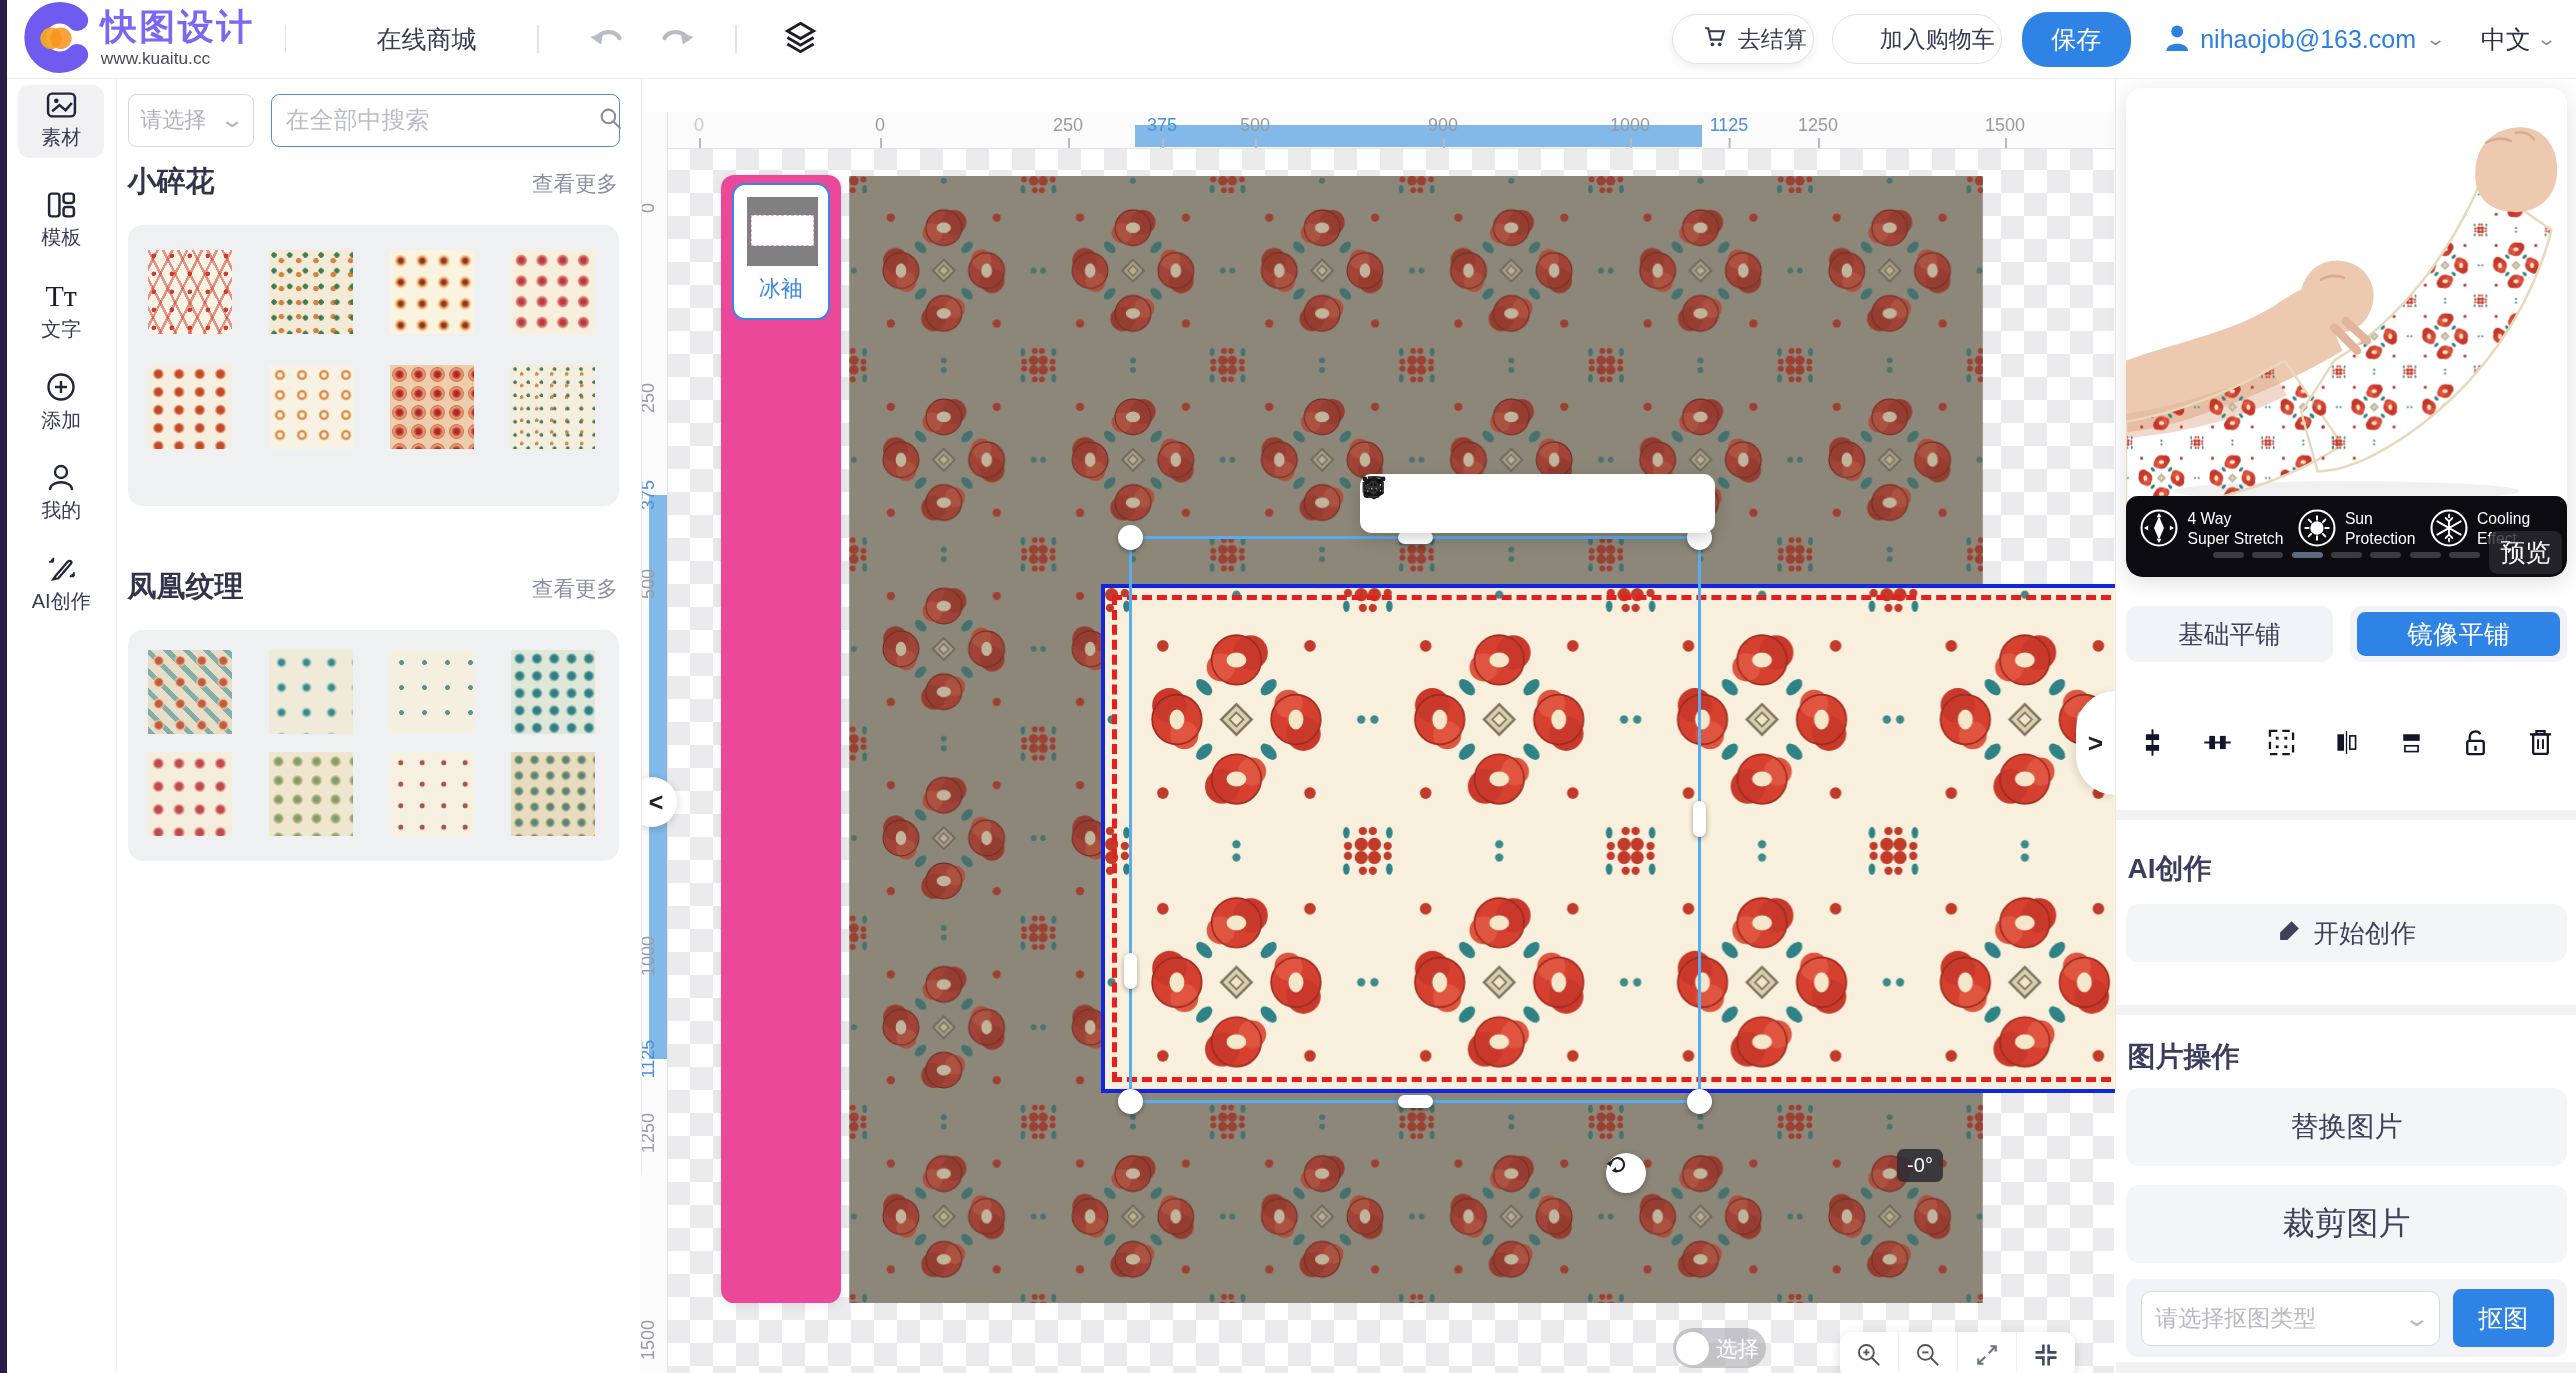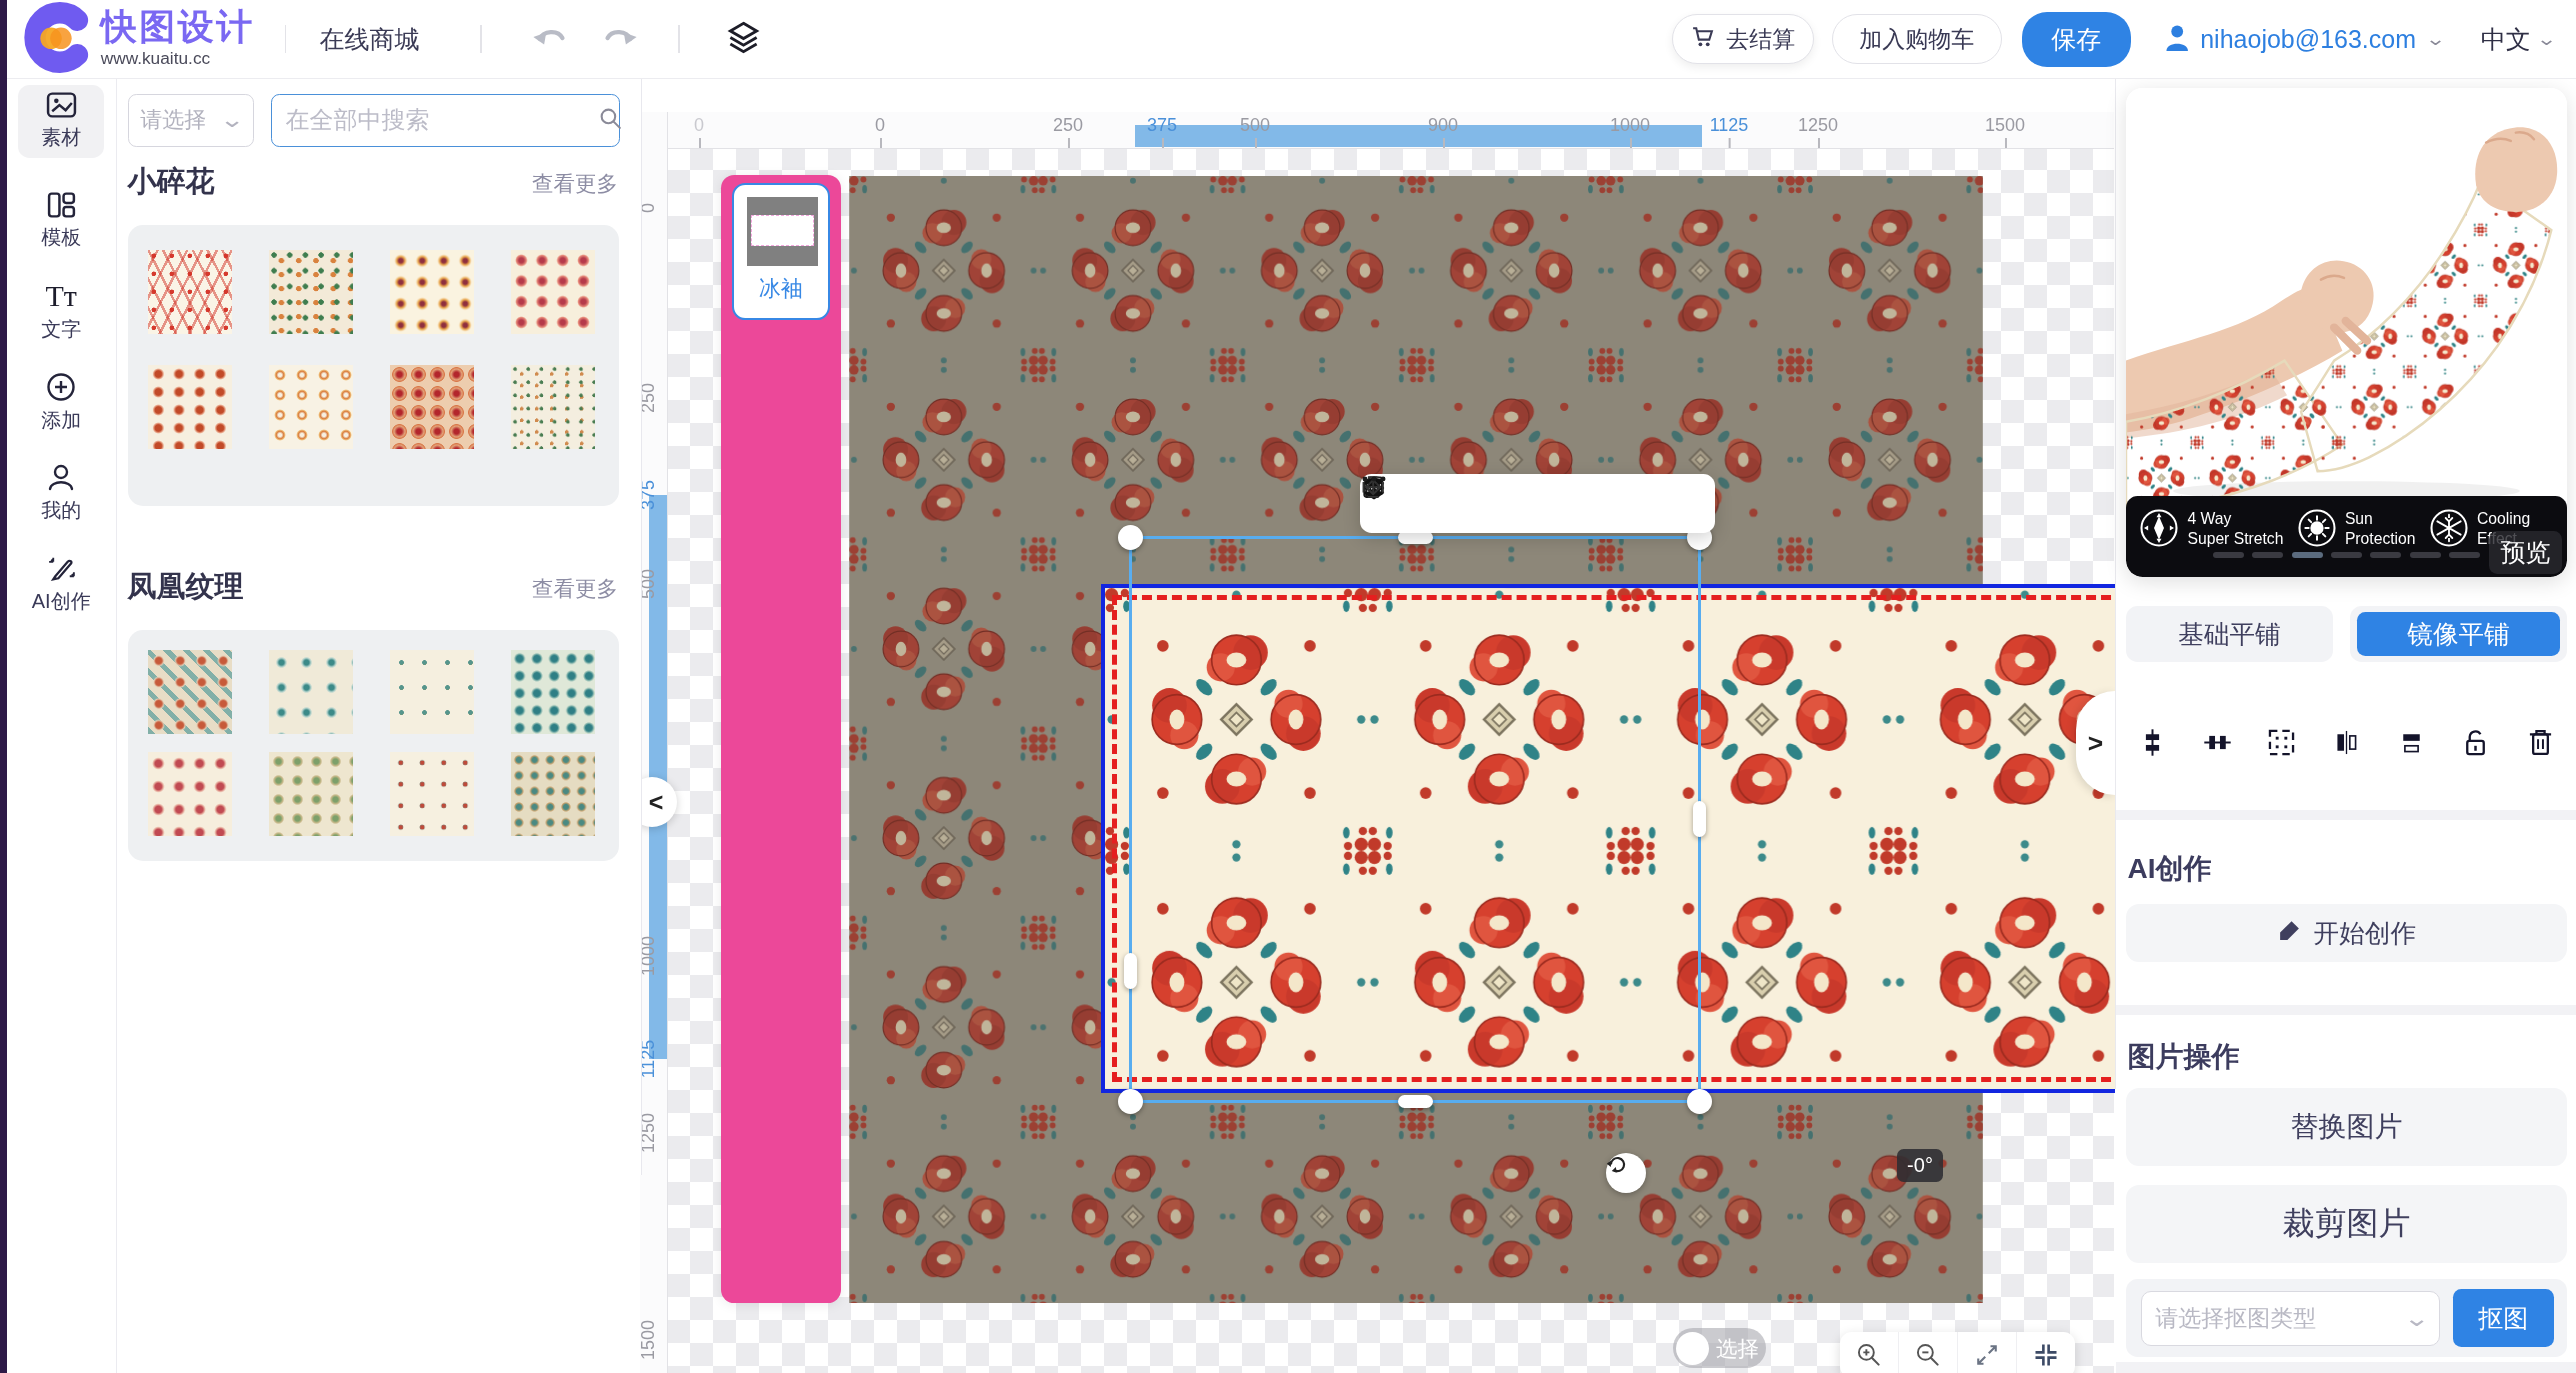--- a/index.html
+++ b/index.html
@@ -8,21 +8,21 @@
   .abs{position:absolute;}
   .flex{display:flex;align-items:center;}
   
   #edge-strip{left:0;top:0;width:6.6px;height:1373px;background:#2e1a47;z-index:60;}
   #topbar{left:6.6px;top:0;width:2569px;height:78px;background:#fff;border-bottom:1.7px solid #ececf0;z-index:50;}
   .tb-divider{width:1.7px;height:28px;background:#e3e3e8;}
   #brand-text{font-size:36px;font-weight:bold;color:#7a68f2;letter-spacing:2.5px;line-height:1;}
   #brand-site{font-size:17.3px;color:#4a4a5a;margin-top:3.3px;}
   #nav-mall{font-size:25px;color:#3a3a55;}
   .pill-btn{border:1.7px solid #e2e2e8;border-radius:31px;background:#fff;font-size:23px;color:#3a3a55;
-            display:flex;align-items:center;justify-content:center;gap:11px;box-shadow:0 3.3px 10px rgba(0,0,0,.07);}
+            display:flex;align-items:center;justify-content:flex-end;gap:11px;box-shadow:0 3.3px 10px rgba(0,0,0,.07);}
   #save-btn{background:#2f83e4;color:#fff;border:none;border-radius:25px;font-size:25px;
             display:flex;align-items:center;justify-content:center;}
   #user-email{font-size:25px;color:#2d7fe0;}
   #lang-label{font-size:25px;color:#2f2f45;}
   .chev{font-size:18px;color:#8a8a98;transform:scaleX(1.4);}
   
   #sidebar{left:6.6px;top:78px;width:109px;height:1295px;background:#fff;border-right:1.7px solid #ebebf0;z-index:40;}
   .side-item{position:absolute;left:11.6px;width:86px;height:73px;border-radius:11.6px;
              display:flex;flex-direction:column;align-items:center;justify-content:center;gap:5px;cursor:pointer;}
   .side-item.active{background:#f1f1f3;}
@@ -272,21 +272,21 @@
           <circle cx="17" cy="19" r="6.5" fill="#f5a623" opacity=".95"></circle>
           <circle cx="23" cy="19" r="6.5" fill="#f7931e" opacity=".85"></circle>
         </svg>
       </span>
       <span>
         <div id="brand-text">快图设计</div>
         <div id="brand-site">www.kuaitu.cc</div>
       </span>
     </div>
     <div class="tb-divider" style="margin-left:30px;"></div>
-    <div id="nav-mall" style="margin-left:33px;">在线商城</div>
+    <div id="nav-mall" style="margin-left:90px;">在线商城</div>
     <div class="tb-divider" style="margin-left:61px;"></div>
     <div class="flex" style="margin-left:50px;gap:36px;">
       <span>
         <svg width="35" height="28" viewBox="0 0 32 26">
           <path d="M7,14 C10,6 24,5 28,13" fill="none" stroke="#b9bcc6" stroke-width="4" stroke-linecap="round"></path>
           <polygon points="1,12 13,8 11,19" fill="#b9bcc6"></polygon>
         </svg>
       </span>
       <span>
         <svg width="35" height="28" viewBox="0 0 32 26">

